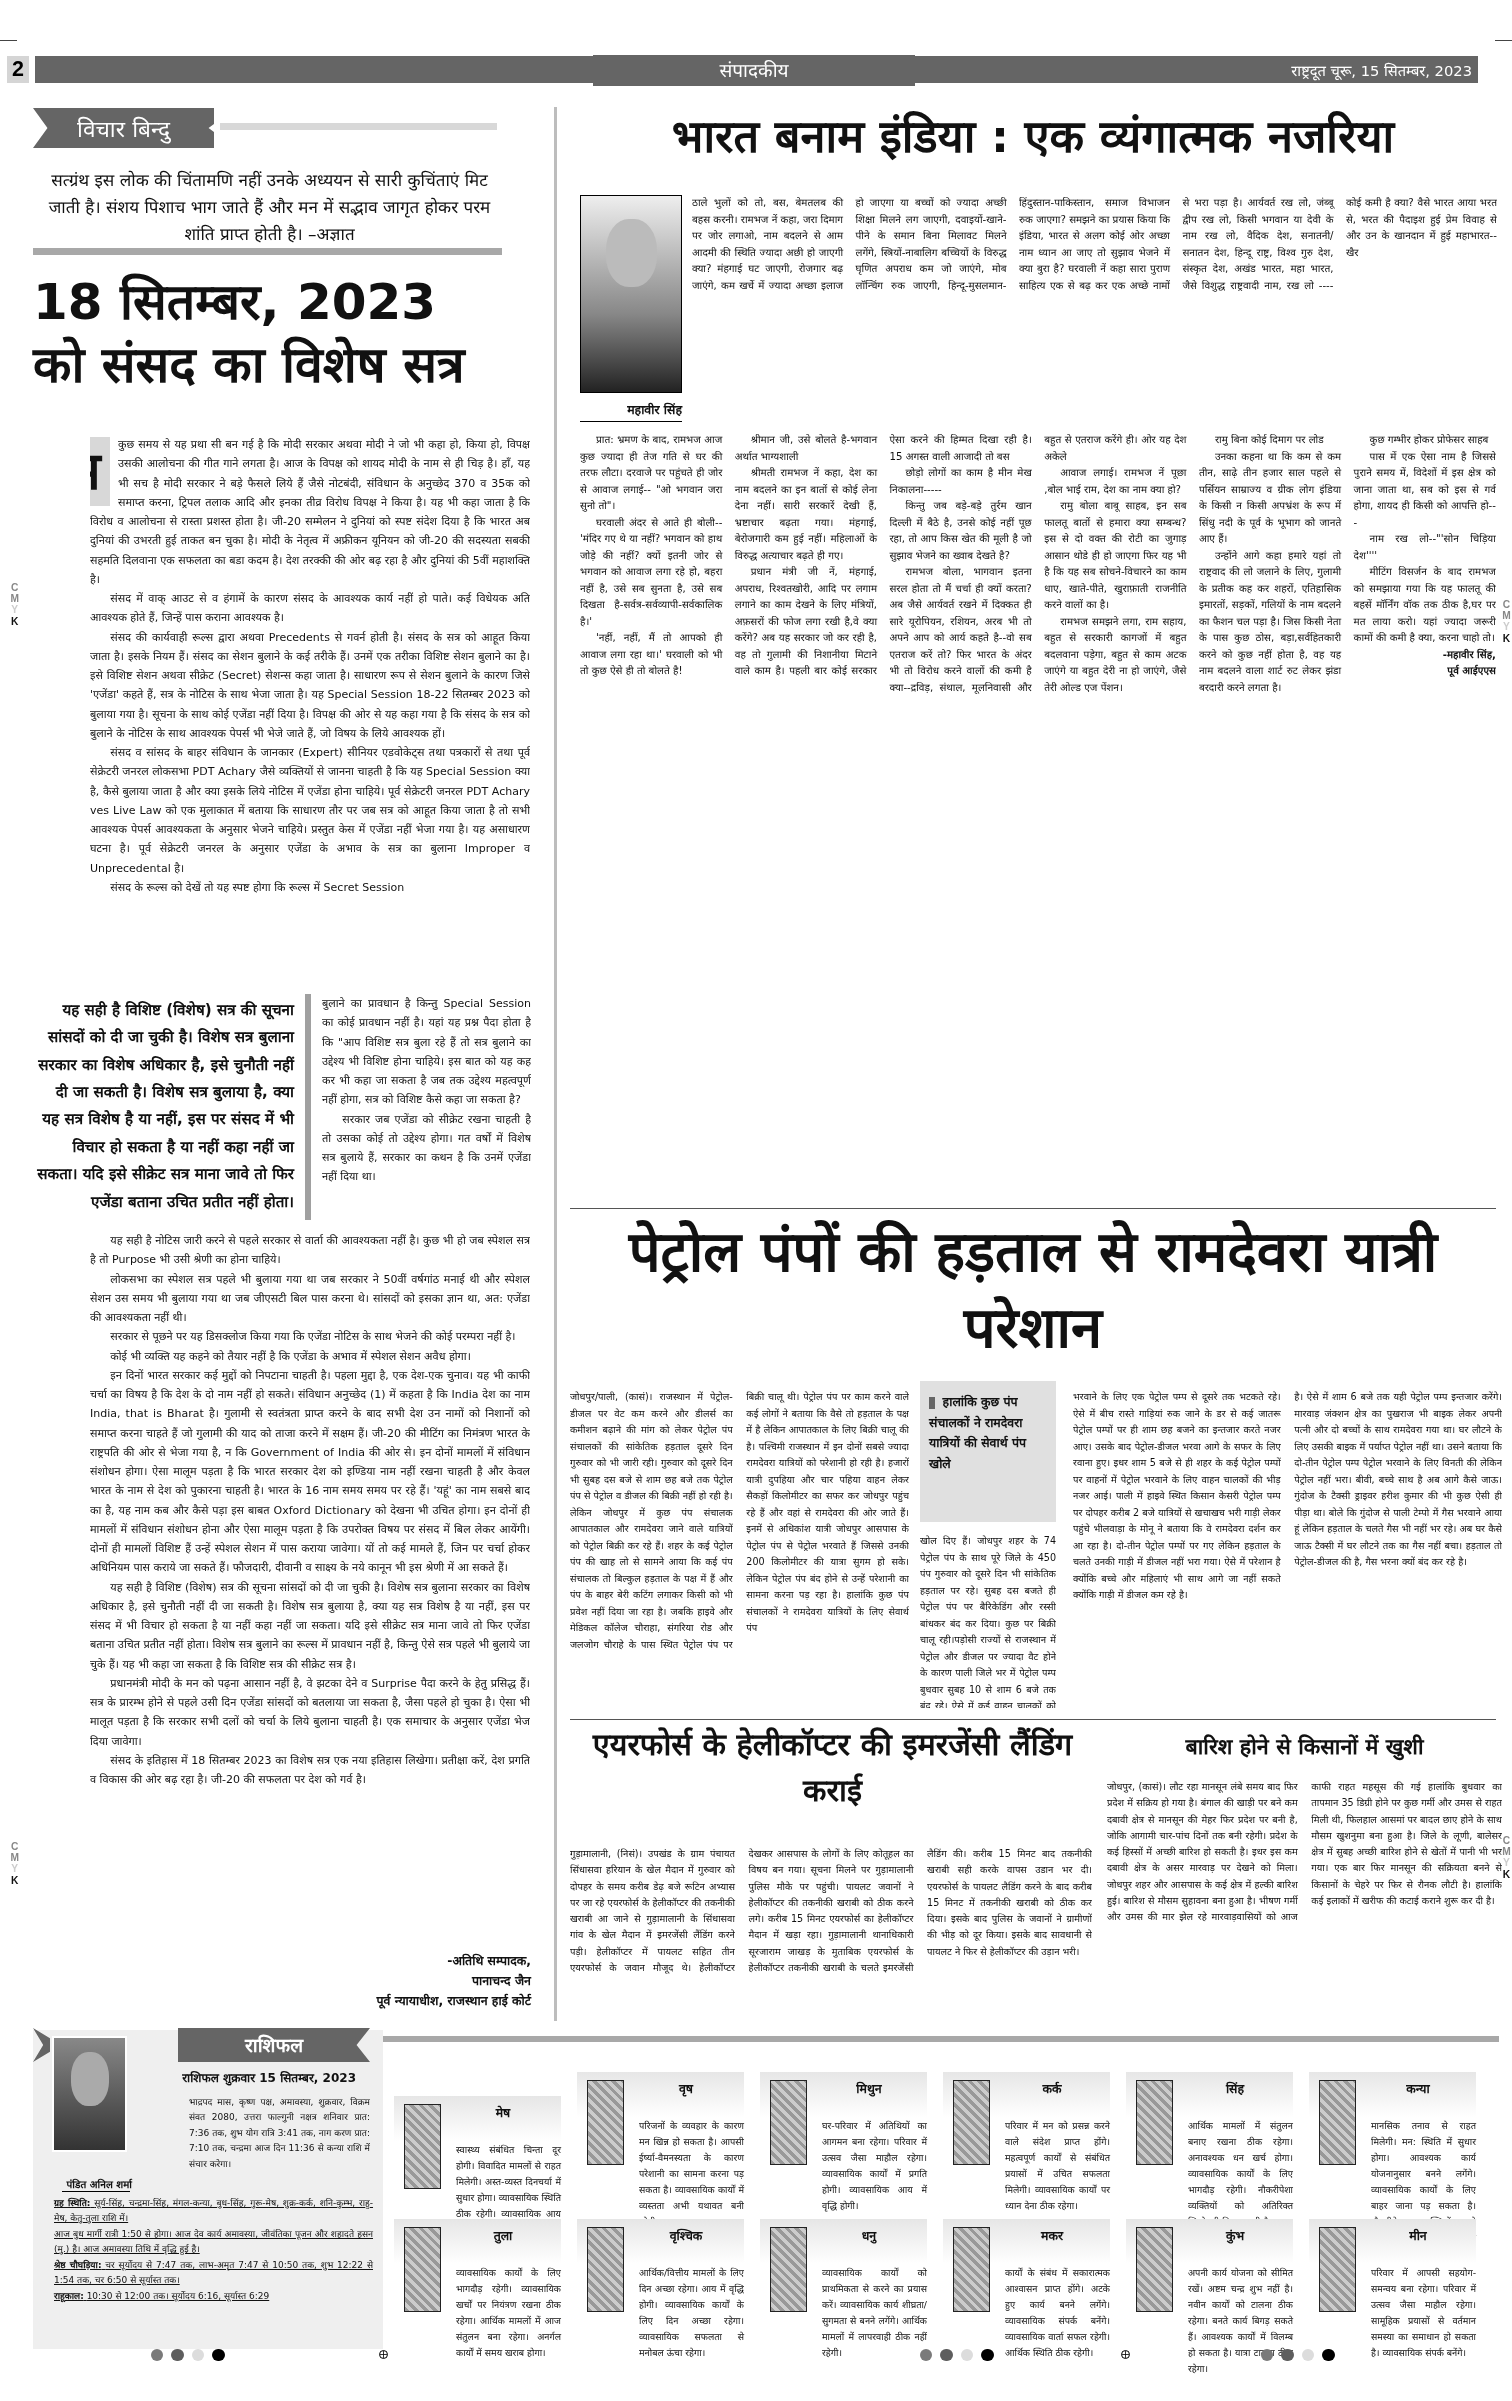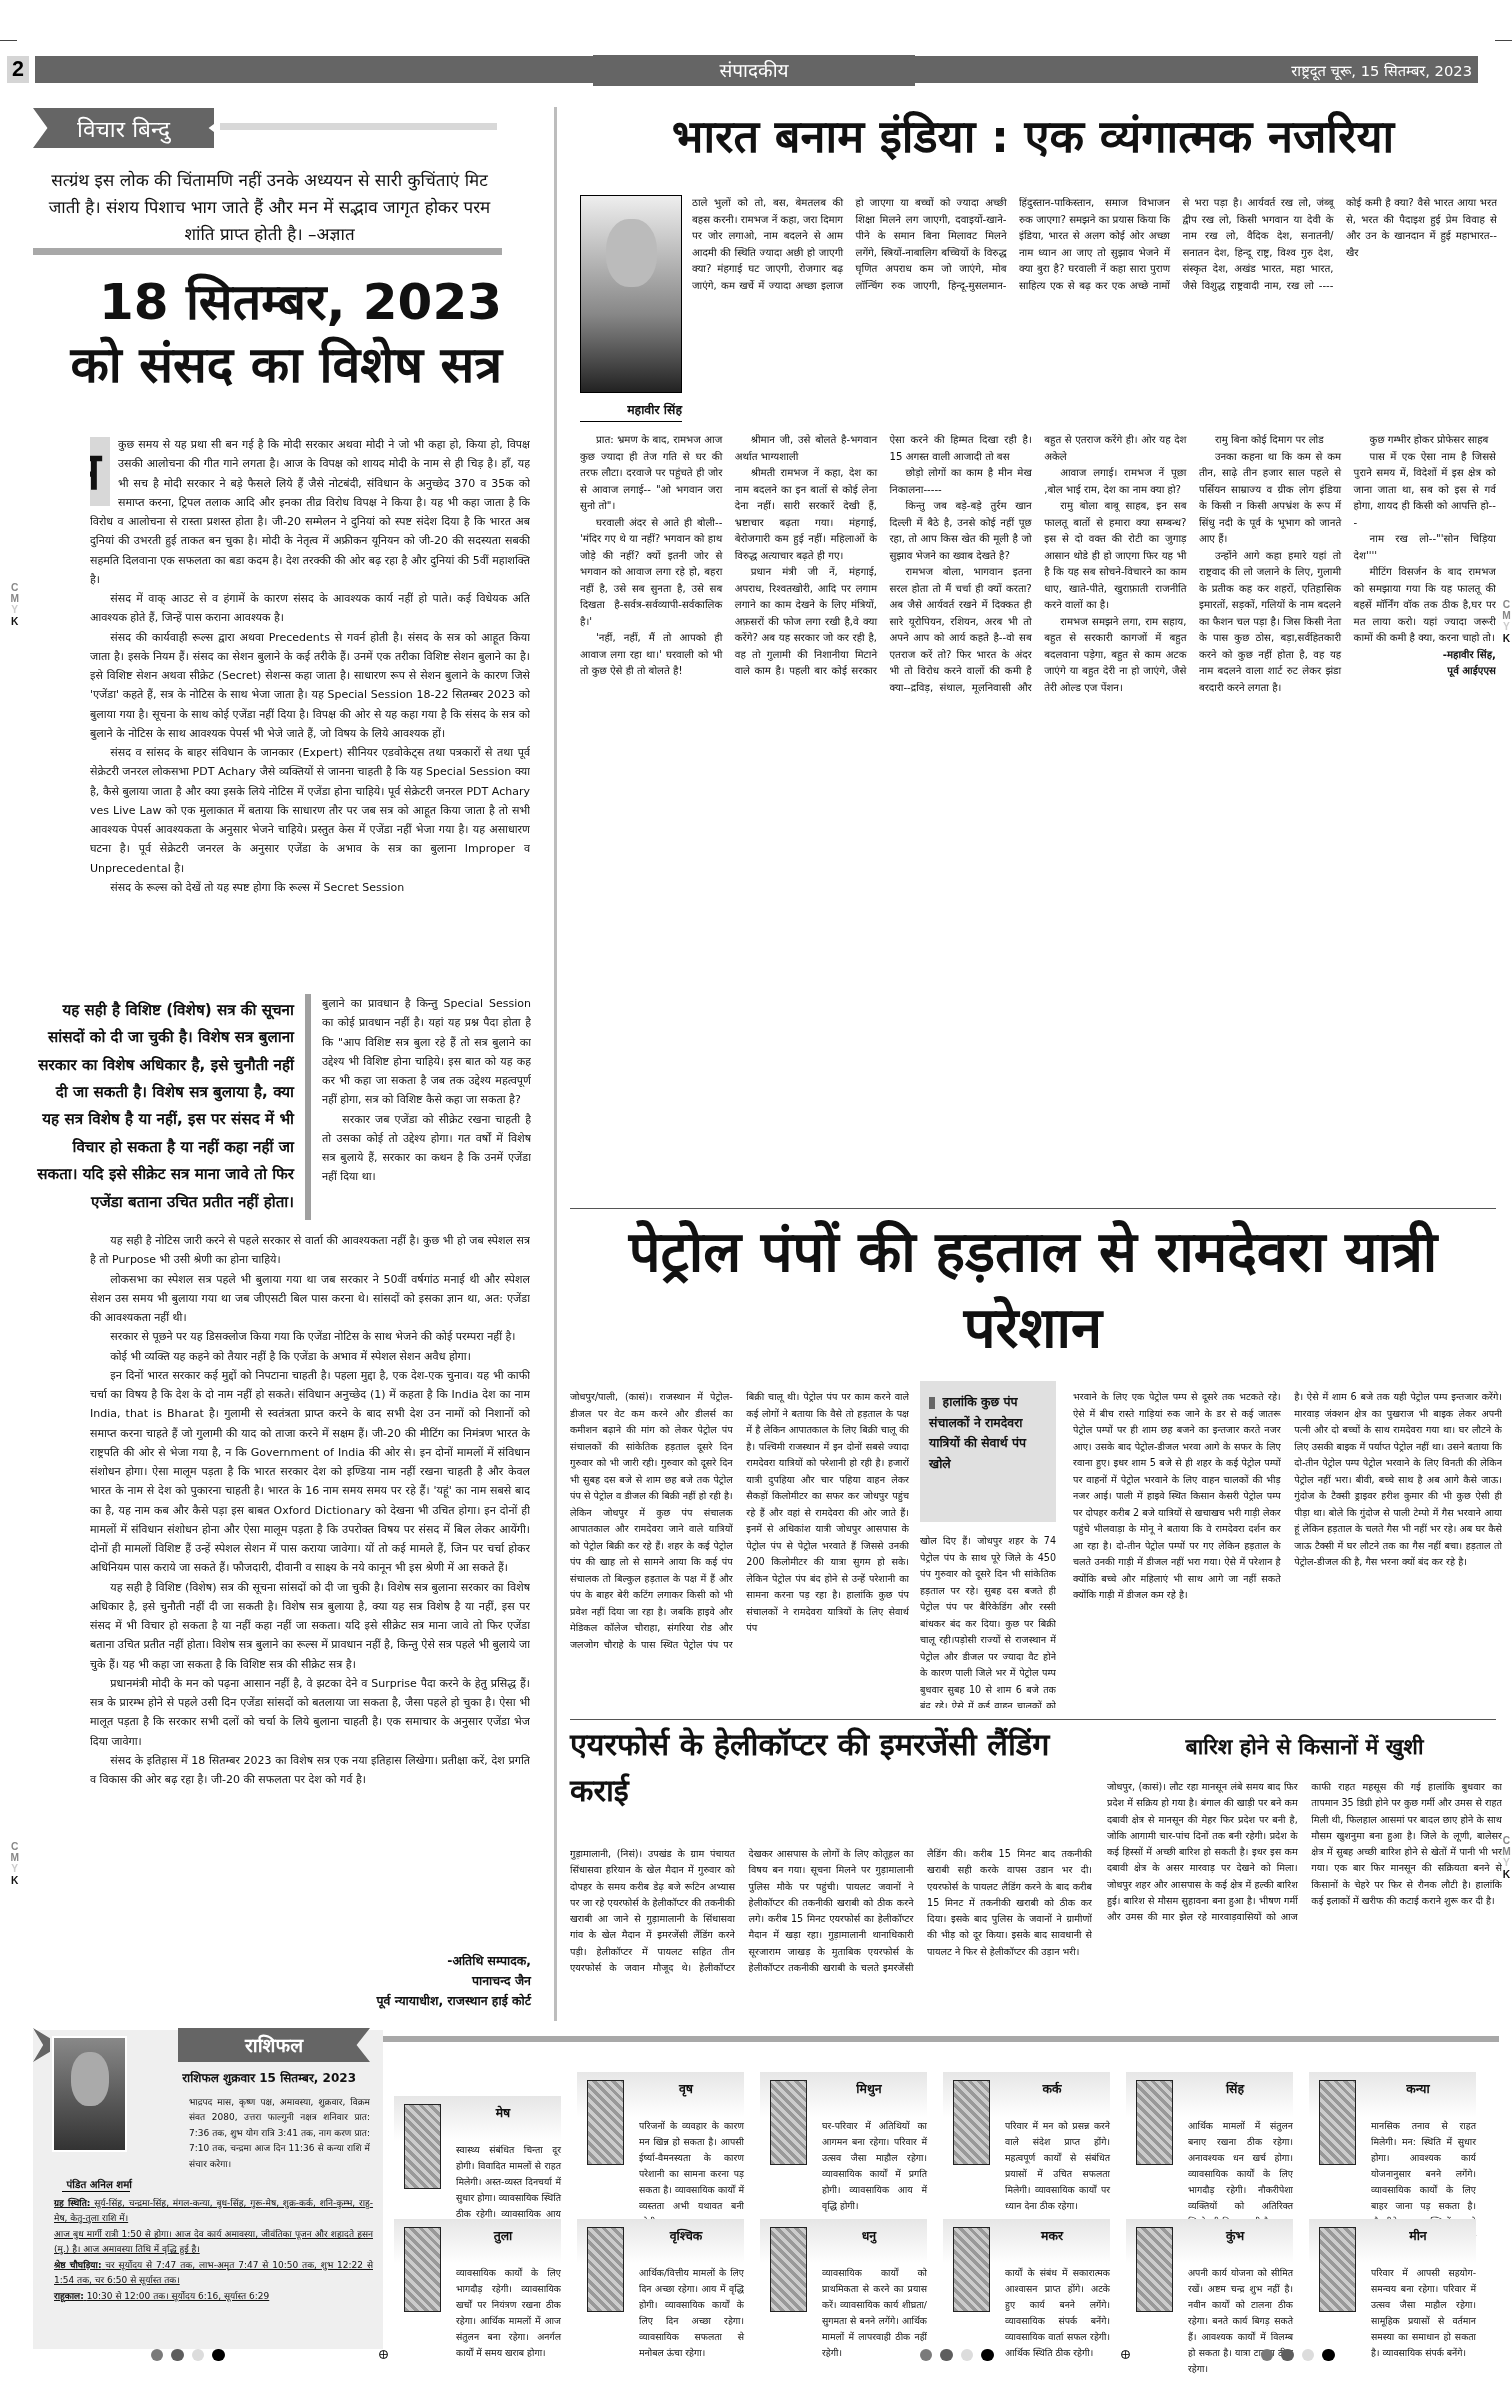--- a/index.html
+++ b/index.html
@@ -19,21 +19,21 @@
     display: flex; align-items: center; }
   .crop-mark { width: 17px; height: 0.6px; background: #444; }
   
   .vichar-tab { left: 33px; top: 108px; width: 181px; height: 40px; background: #656565; color: #fff;
     font: 22.6px "DejaVu Sans", sans-serif; display: flex; align-items: center; justify-content: center;
     clip-path: polygon(0 0,100% 0,100% 40%,97% 50%,100% 60%,100% 100%,0 100%,8% 50%); }
   .vichar-line { left: 220px; top: 123px; width: 277px; height: 6.8px; background: #d8d8d8; }
   .vichar-quote { left: 35px; top: 167px; width: 469px; text-align: center; font: 17px/1.6 "DejaVu Sans", sans-serif; }
   .sep-grey { height: 6.8px; background: #a8a8a8; }
   .col-divider { width: 3.4px; background: #bdbdbd; }
-  .edit-title { left: 33px; top: 271px; width: 469px; text-align: right; font: bold 50px/1.25 "DejaVu Sans", sans-serif; }
+  .edit-title { left: 33px; top: 271px; width: 469px; text-align: left; font: bold 50px/1.25 "DejaVu Sans", sans-serif; }
   .edit-body { left: 90px; top: 435px; width: 440px; font: 11px/1.75 "DejaVu Sans", sans-serif; text-align: justify; }
   .edit-body p { text-indent: 20.3px; margin-bottom: 0; }
   .dropcap { float: left; width: 54px; height: 69px; background: #d8d8d8; margin: 2.3px 8px 2.3px -34px;
     font: bold 52px/69px "DejaVu Sans", sans-serif; text-align: center; }
   .pullquote { left: 34px; top: 997px; width: 260px; font: bold 15.2px/1.8 "DejaVu Sans", sans-serif; text-align: right; }
   .pull-bar { left: 305px; top: 994px; width: 5.6px; height: 226px; background: #a0a0a0; }
   .edit-sign { right: 1014px; width: 395px; text-align: right; font: bold 12.4px/1.6 "DejaVu Sans", sans-serif; }
   
   .main-headline { left: 570px; top: 110px; width: 926px; text-align: center; font: bold 45px/1.2 "DejaVu Sans", sans-serif; }
   .author-photo { left: 580px; top: 195px; width: 102px; height: 198px; background: linear-gradient(#eee,#888 60%,#222); border: 1.1px solid #000; }
@@ -50,21 +50,21 @@
   
   .petrol-headline { left: 570px; top: 1214px; width: 926px; text-align: center; font: bold 56px/1.35 "DejaVu Sans", sans-serif; }
   .news-cols { font: 9.6px/1.72 "DejaVu Sans", sans-serif; text-align: justify; column-gap: 13.6px; }
   .petrol-box { left: 920px; top: 1381px; width: 136px; height: 141px; background: #e0e0e0; padding: 11.3px 9px;
     font: bold 12.4px/1.65 "DejaVu Sans", sans-serif; }
   .petrol-box .sq { display: inline-block; width: 5.6px; height: 12.4px; background: #666; margin-right: 8px; vertical-align: middle; }
   .petrol-col2 { left: 920px; top: 1533px; width: 136px; height: 175px; }
   .petrol-col3 { left: 1073px; top: 1389px; width: 429px; height: 316px; column-count: 2; }
   .petrol-col1b { left: 570px; top: 1389px; width: 339px; height: 316px; column-count: 2; }
   
-  .af-headline { left: 570px; top: 1722px; width: 525px; font: bold 30.5px/1.5 "DejaVu Sans", sans-serif; }
+  .af-headline { left: 570px; top: 1722px; width: 525px; text-align: center; font: bold 30.5px/1.5 "DejaVu Sans", sans-serif; }
   .af-body { left: 570px; top: 1846px; width: 522px; height: 164px; column-count: 3; font: 9.6px/1.7 "DejaVu Sans", sans-serif; }
   .rain-headline { left: 1107px; top: 1731px; width: 395px; text-align: center; font: bold 21.5px/1.5 "DejaVu Sans", sans-serif; }
   .rain-body { left: 1107px; top: 1779px; width: 395px; height: 226px; column-count: 2; font: 9.6px/1.7 "DejaVu Sans", sans-serif; }
   
   .rashi-panel { left: 33px; top: 2030px; width: 350px; height: 319px; background: #efefef; }
   .rashi-photo { left: 52px; top: 2036px; width: 75px; height: 116px; background: linear-gradient(#888,#333); border: 2.3px solid #fff; }
   .rashi-photo .face { position: absolute; left: 17px; top: 14px; width: 38px; height: 54px; border-radius: 45%; background: #aaa; }
   .rashi-tab { left: 178px; top: 2028px; width: 192px; height: 34px; background: #656565; color: #fff;
     font: bold 19px "DejaVu Sans", sans-serif; display: flex; align-items: center; justify-content: center;
     clip-path: polygon(0 0,100% 0,93% 50%,100% 100%,0 100%); }

